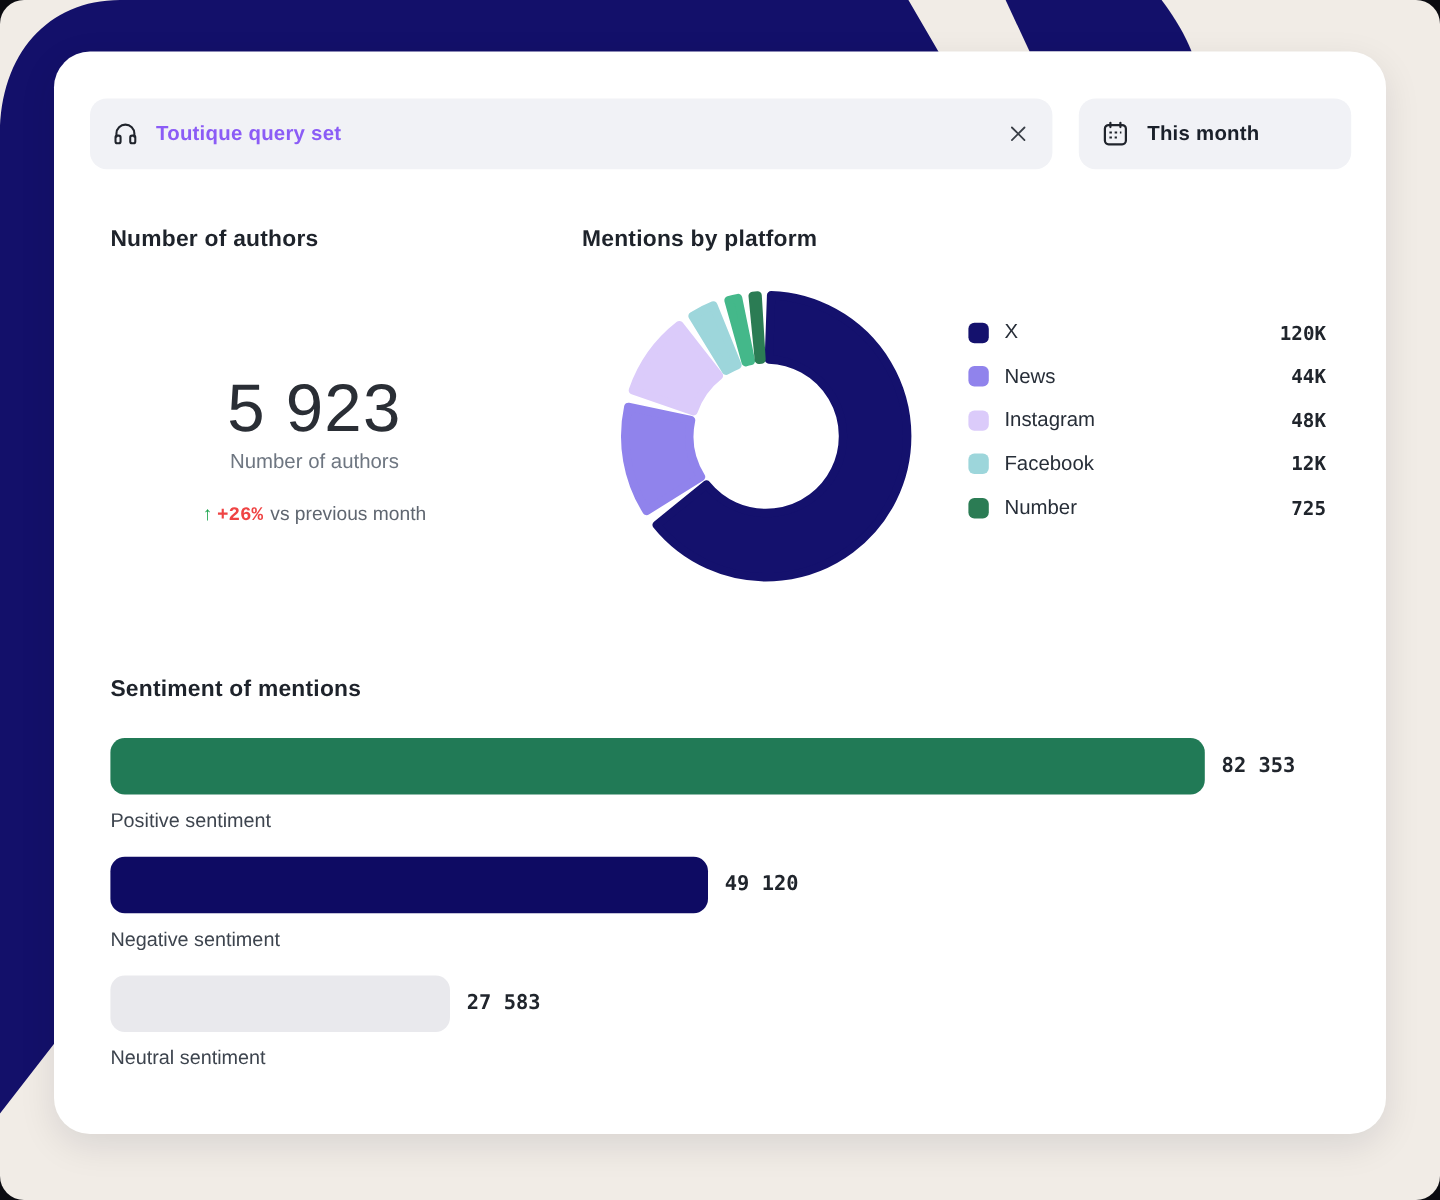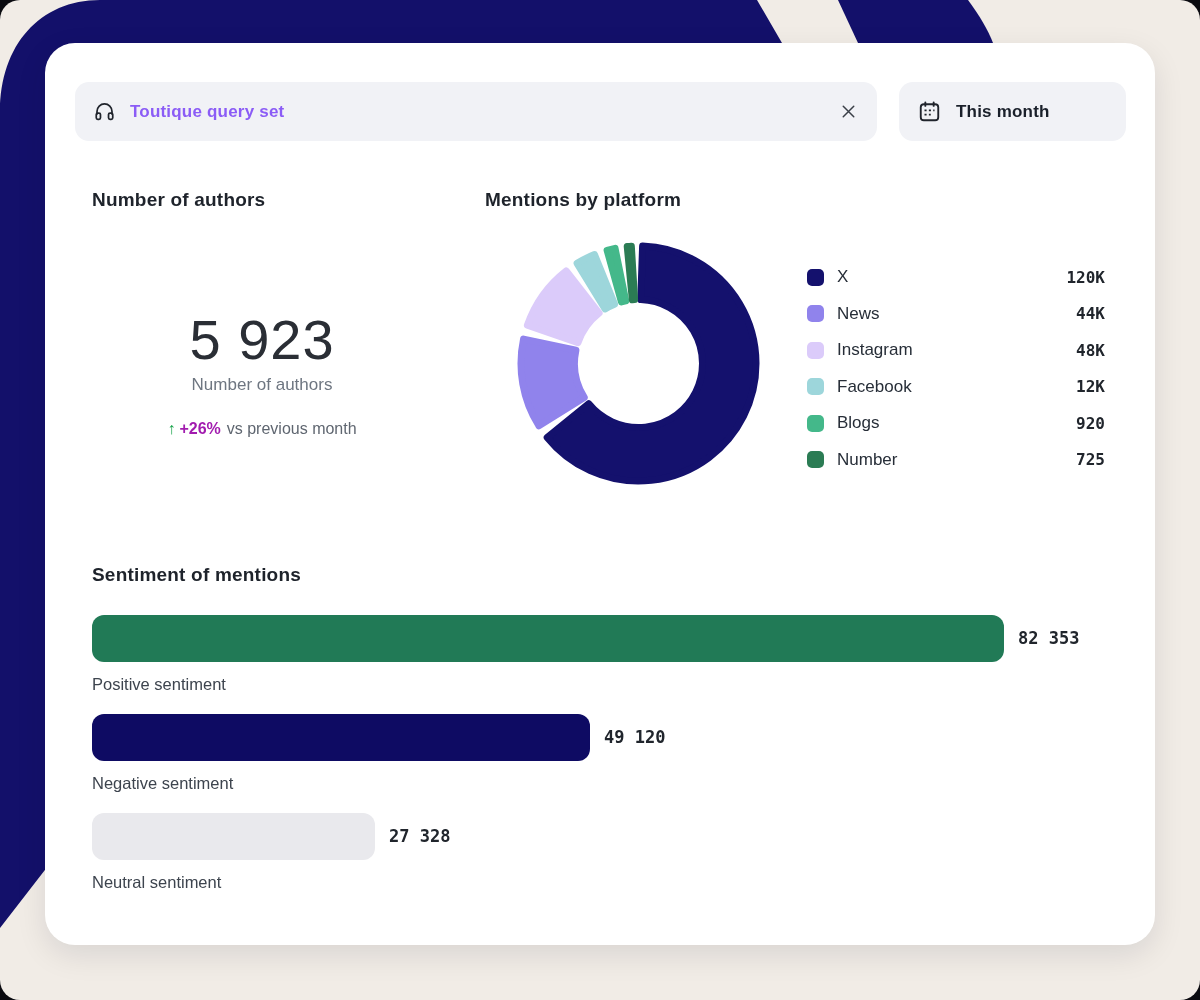--- a/index.html
+++ b/index.html
@@ -29,21 +29,21 @@
   }
   .period-label{margin-left:14px;font-size:17px;font-weight:700;color:#1a202a;letter-spacing:.2px;}
   
   .section-title{position:absolute;font-size:19px;font-weight:700;color:#1e232b;letter-spacing:.2px;}
   
   .kpi-col{position:absolute;left:47px;top:0;width:340px;text-align:center;}
   .kpi-value{position:absolute;left:0;top:264px;width:100%;font-size:56px;font-weight:400;color:#2a2e35;letter-spacing:1px;}
   .kpi-caption{position:absolute;left:0;top:332px;width:100%;font-size:17px;color:#6e7681;}
   .kpi-delta{position:absolute;left:0;top:377px;width:100%;font-size:16px;color:#5f6670;}
   .delta-arrow{color:#17a34a;font-weight:700;margin-right:4px;}
-  .delta-percent{color:#a21caf;font-weight:700;margin-right:6px;}
+  .delta-percent{color:#ef4444;font-weight:700;margin-right:6px;font-family:Liberation Mono, monospace;}
   
   #donut-svg{position:absolute;left:472px;top:199px;width:243px;height:243px;}
   .legend{position:absolute;left:762px;top:222px;width:298px;display:flex;flex-direction:column;gap:12.6px;}
   .legend-row{display:flex;align-items:center;height:24px;cursor:pointer;}
   .legend-swatch{width:17px;height:17px;border-radius:5px;flex:0 0 17px;}
   .legend-label{margin-left:13px;font-size:17px;color:#272e38;flex:1;}
   .legend-value{font-family:"DejaVu Sans Mono",monospace;font-weight:700;font-size:16px;color:#20252c;text-align:center;}
   
   .bar-group{position:absolute;left:47px;right:20px;height:92px;}
   .bar-track{position:relative;height:33px;}
@@ -121,25 +121,20 @@
         <span class="legend-swatch" style="background: rgb(219, 203, 250);"></span>
         <span class="legend-label">Instagram</span>
         <span class="legend-value">48K</span>
       </div>
       <div class="legend-row">
         <span class="legend-swatch" style="background: rgb(157, 214, 219);"></span>
         <span class="legend-label">Facebook</span>
         <span class="legend-value">12K</span>
       </div>
       <div class="legend-row">
-        <span class="legend-swatch" style="background: rgb(68, 184, 138);"></span>
-        <span class="legend-label">Blogs</span>
-        <span class="legend-value">920</span>
-      </div>
-      <div class="legend-row">
         <span class="legend-swatch" style="background: rgb(43, 124, 84);"></span>
         <span class="legend-label">Number</span>
         <span class="legend-value">725</span>
       </div>
     </div>
 
   <div class="section-title" style="left:47px;top:521px;">Sentiment of mentions</div>
   <div id="sentiment-bars">
       <div class="bar-group" style="top: 572px;">
         <div class="bar-track">
@@ -151,19 +146,19 @@
       <div class="bar-group" style="top: 671px;">
         <div class="bar-track">
           <div class="bar-fill" style="width: 498px; background: rgb(14, 11, 99);"></div>
           <span class="bar-value" style="left: 512px;">49 120</span>
         </div>
         <div class="bar-label">Negative sentiment</div>
       </div>
       <div class="bar-group" style="top: 770px;">
         <div class="bar-track">
           <div class="bar-fill" style="width: 283px; background: rgb(233, 233, 237);"></div>
-          <span class="bar-value" style="left: 297px;">27 328</span>
+          <span class="bar-value" style="left: 297px;">27 583</span>
         </div>
         <div class="bar-label">Neutral sentiment</div>
       </div>
     </div>
 
 </div>
 
 </body></html>

